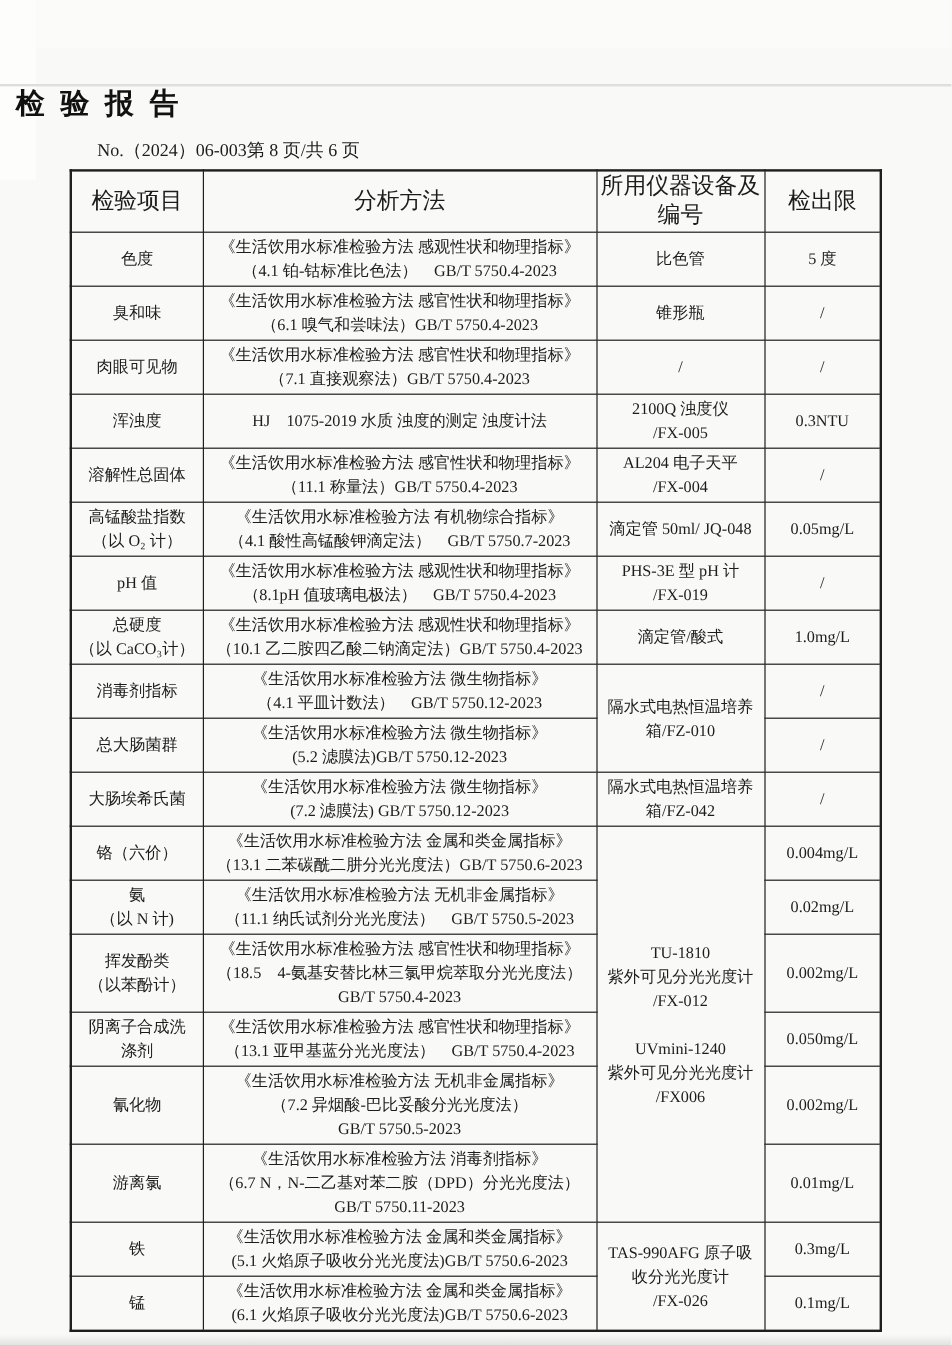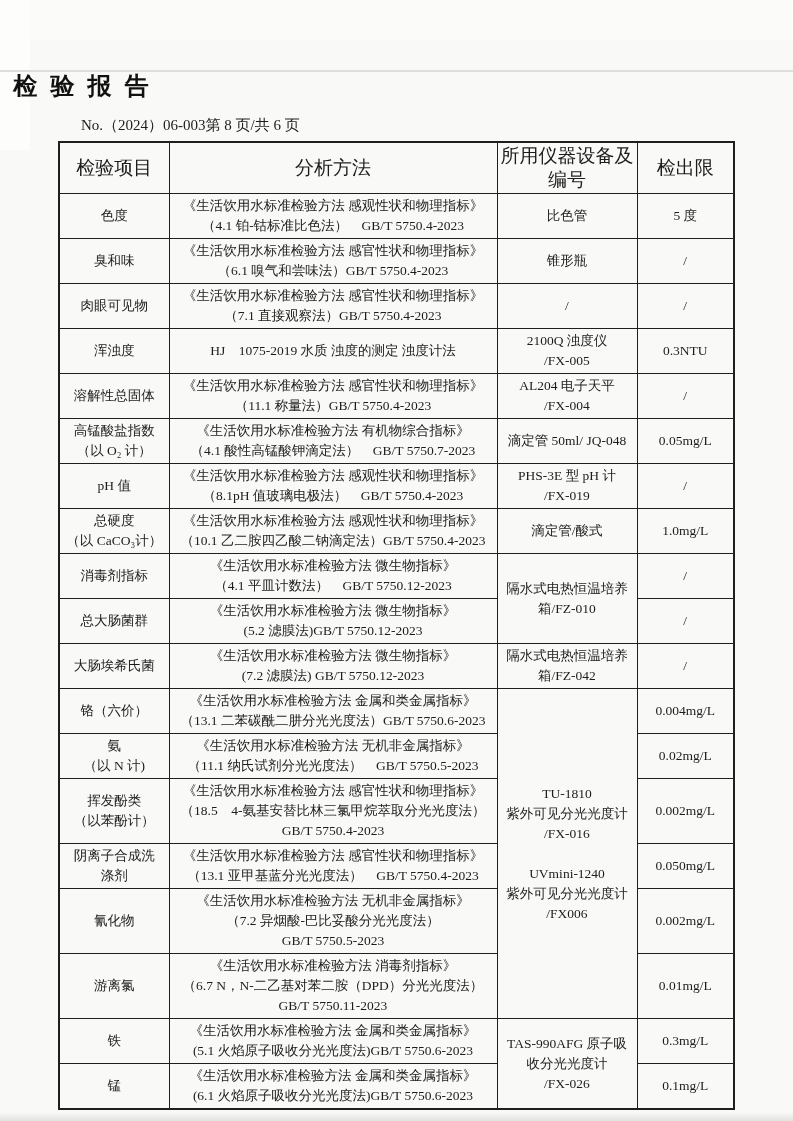--- a/index.html
+++ b/index.html
@@ -295,21 +295,21 @@
             <td>
               <span class="line">铬（六价）</span>
             </td>
             <td>
               <span class="line">《生活饮用水标准检验方法 金属和类金属指标》</span>
               <span class="line">（13.1 二苯碳酰二肼分光光度法）GB/T 5750.6-2023</span>
             </td>
             <td rowspan="6">
               <span class="line">TU-1810</span>
               <span class="line">紫外可见分光光度计</span>
-              <span class="line">/FX-016</span>
+              <span class="line">/FX-012</span>
               <span class="line blank">&nbsp;</span>
               <span class="line">UVmini-1240</span>
               <span class="line">紫外可见分光光度计</span>
               <span class="line">/FX006</span>
             </td>
             <td>
               <span class="line">0.004mg/L</span>
             </td>
           </tr>
           <tr>

